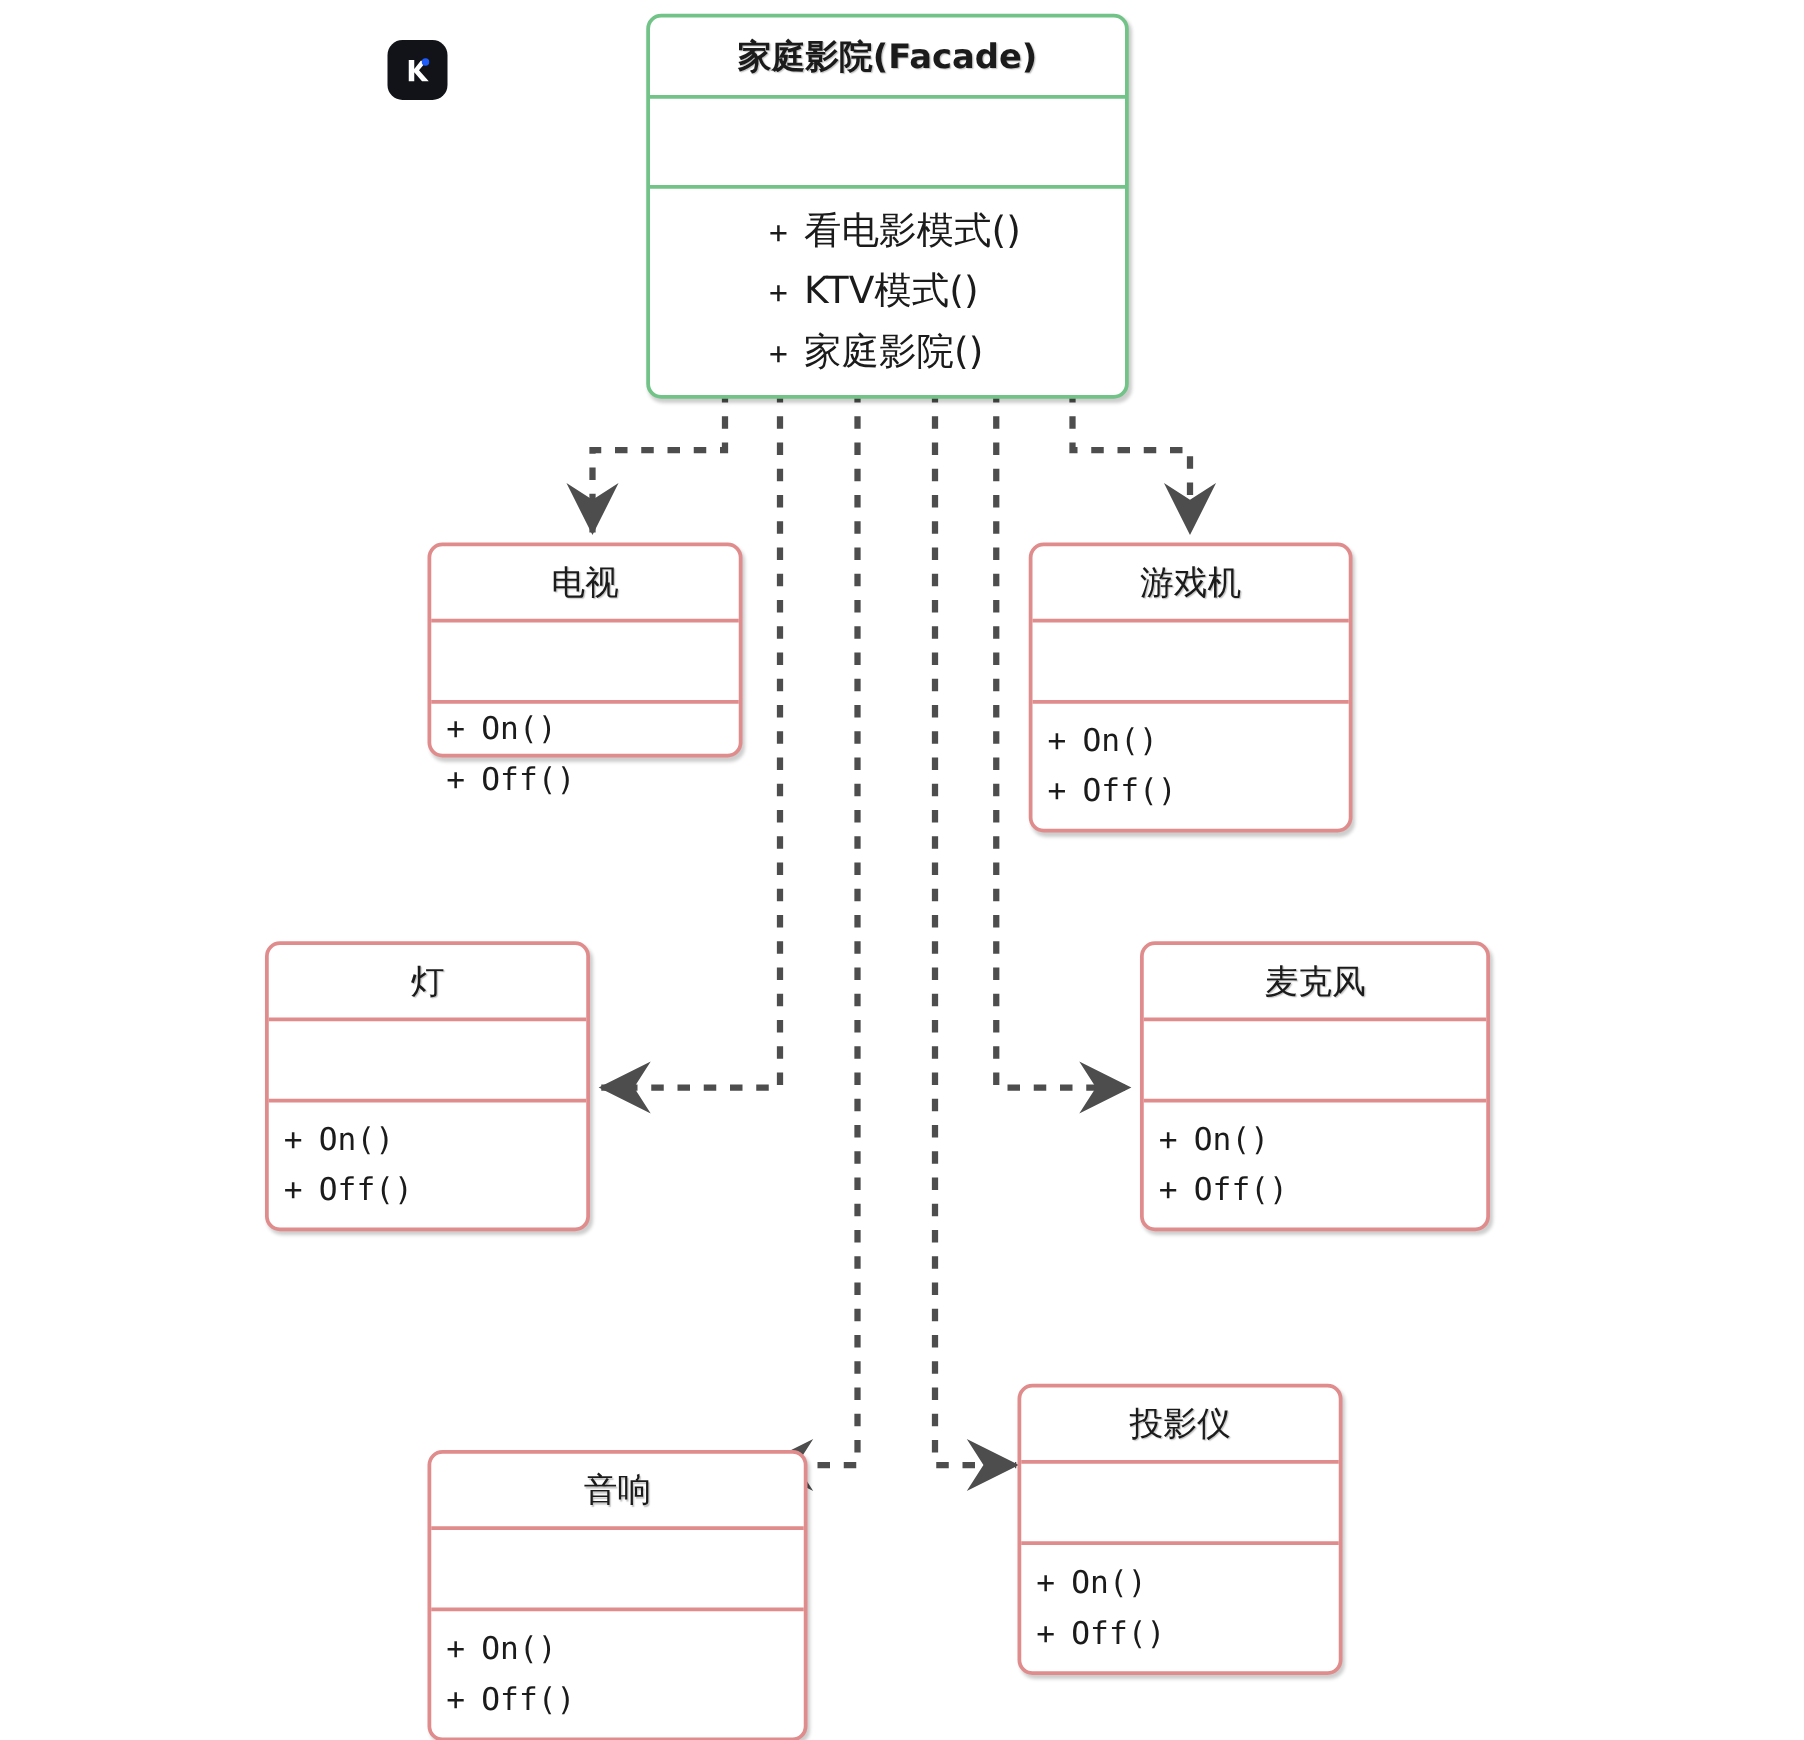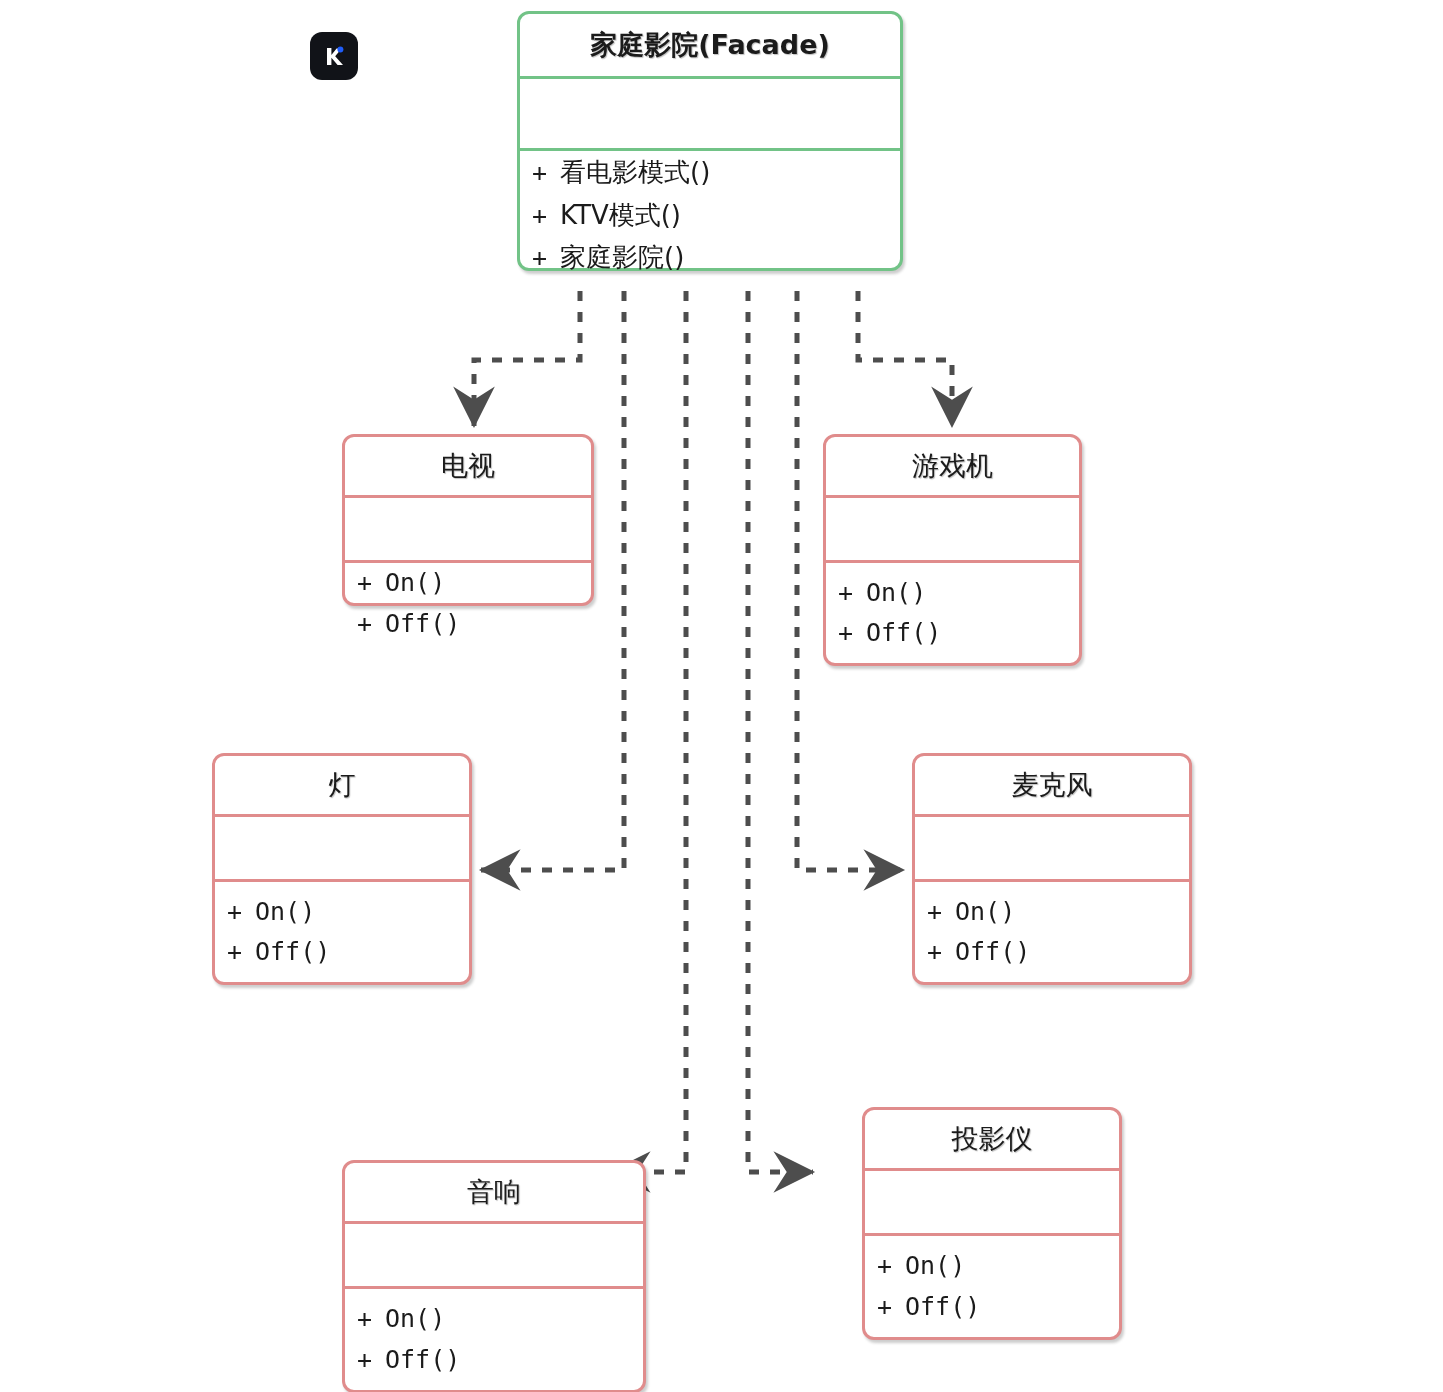--- a/index.html
+++ b/index.html
@@ -97,21 +97,21 @@
     line-height: 1.62;
     white-space: nowrap;
   }
   .op-vis {
     display: inline-block;
     width: 28px;
     flex: 0 0 28px;
   }
   .op-sig-cjk {
     font-family: "DejaVu Sans", "Liberation Sans", sans-serif;
-    font-size: 26px;
+    font-size: 30px;
   }
 </style>
 </head>
 <body>
 
 <div id="canvas">
 
   <div id="logo">
     <svg width="30" height="30" viewBox="0 0 30 30">
       <path d="M8 7 L8 24 L12.4 24 L12.4 16.8 L18.6 24 L24 24 L16.2 15.2 L22.6 7.6 L17.6 7.6 L12.4 14.1 L12.4 7 Z" fill="#ffffff"></path>
@@ -134,21 +134,21 @@
       <path d="M624,291 L624,870 L481,870"></path>
 
       <path d="M797,291 L797,870 L903,870"></path>
 
       <path d="M686,291 L686,1172 L611,1172"></path>
 
       <path d="M748,291 L748,1172 L813,1172"></path>
     </g>
   </svg>
 
-  <div class="uml-class green" style="left:517px; top:11px; width:386px; height:260px;">
+  <div class="uml-class green" style="left:517px; top:11px; width:386px; height:308px;align-items:center;">
     <div class="uml-name" style="height:62px;">家庭影院(Facade)</div>
     <div class="uml-sep"></div>
     <div class="uml-attrs" style="height:69px;"></div>
     <div class="uml-sep"></div>
     <div class="uml-ops">
       <div class="op-row">
         <span class="op-vis">+</span>
         <span class="op-sig-cjk">看电影模式()</span>
       </div>
       <div class="op-row">
@@ -240,21 +240,21 @@
         <span class="op-vis">+</span>
         <span>On()</span>
       </div>
       <div class="op-row">
         <span class="op-vis">+</span>
         <span>Off()</span>
       </div>
     </div>
   </div>
 
-  <div class="uml-class pink" style="left:862px; top:1107px; width:260px; height:233px;">
+  <div class="uml-class pink" style="left:814px; top:1107px; width:260px; height:233px;">
     <div class="uml-name" style="height:58px;">投影仪</div>
     <div class="uml-sep"></div>
     <div class="uml-attrs" style="height:62px;"></div>
     <div class="uml-sep"></div>
     <div class="uml-ops">
       <div class="op-row">
         <span class="op-vis">+</span>
         <span>On()</span>
       </div>
       <div class="op-row">

